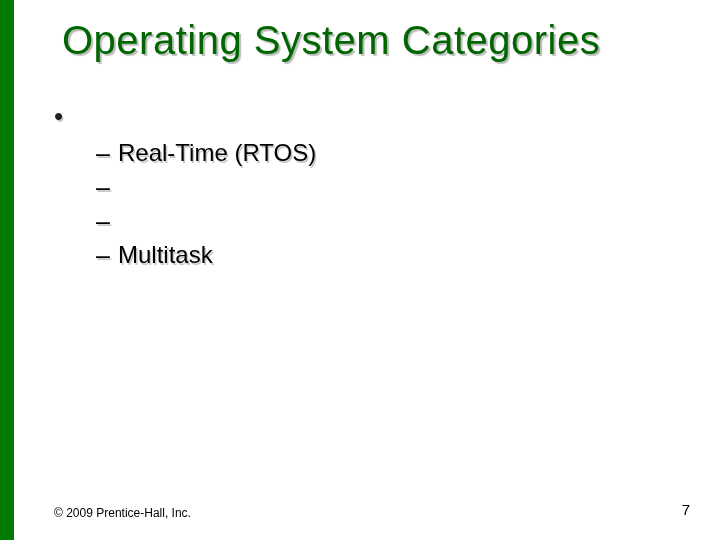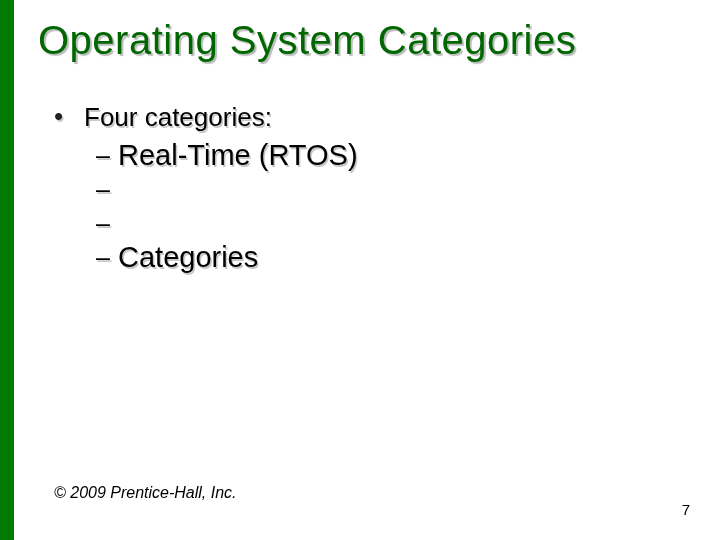--- a/index.html
+++ b/index.html
@@ -22,21 +22,21 @@
   }
   .slide {
     position: absolute;
     top: 0;
     left: 14px;
     right: 0;
     bottom: 0;
     box-sizing: border-box;
   }
   .title {
-    margin: 18px 0 0 24px;
+    margin: 18px 0 0 48px;
     font-family: Arial, Helvetica, sans-serif;
     font-size: 40px;
     font-weight: 400;
     color: #006600;
     text-shadow: 2px 2px 1px #bbbbbb;
     letter-spacing: 0.5px;
   }
   .content {
     margin: 38px 0 0 40px;
   }
@@ -67,34 +67,33 @@
   }
   .lvl2 .dash {
     font-size: 25px;
     line-height: 32px;
     color: #000;
     width: 22px;
     text-shadow: 1.5px 1.5px 0.5px #c8c8c8;
     font-family: Arial, Helvetica, sans-serif;
   }
   .lvl2 .text {
-    font-size: 29px;
+    font-size: 24px;
     line-height: 32px;
     color: #000;
     font-family: Verdana, Geneva, sans-serif;
     text-shadow: 1.5px 1.5px 0.5px #c8c8c8;
   }
   .footer-left {
     position: absolute;
-    bottom: 38px;
+    bottom: 20px;
     left: 40px;
     font-family: Arial, Helvetica, sans-serif;
-    font-size: 16px;
+    font-size: 12px;
     color: #000;
-    font-style: italic;
   }
   .footer-right {
     position: absolute;
     bottom: 22px;
     right: 30px;
     font-family: Arial, Helvetica, sans-serif;
     font-size: 15px;
     color: #000;
   }
 </style>
@@ -104,36 +103,35 @@
 <div class="sidebar"></div>
 
 <div class="slide">
 
   <div class="title">Operating System Categories</div>
 
   <div class="content">
 
     <div class="lvl1">
       <span class="bullet">•</span>
-      <span class="text">Four categories:</span>
     </div>
 
     <div class="lvl2">
       <span class="dash">–</span>
       <span class="text">Real-Time (RTOS)</span>
     </div>
     <div class="lvl2">
       <span class="dash">–</span>
     </div>
     <div class="lvl2">
       <span class="dash">–</span>
     </div>
     <div class="lvl2">
       <span class="dash">–</span>
-      <span class="text">Categories</span>
+      <span class="text">Multitask</span>
     </div>
 
   </div>
 
   <div class="footer-left">© 2009 Prentice-Hall, Inc.</div>
   <div class="footer-right">7</div>
 
 </div>
 
 </body></html>

